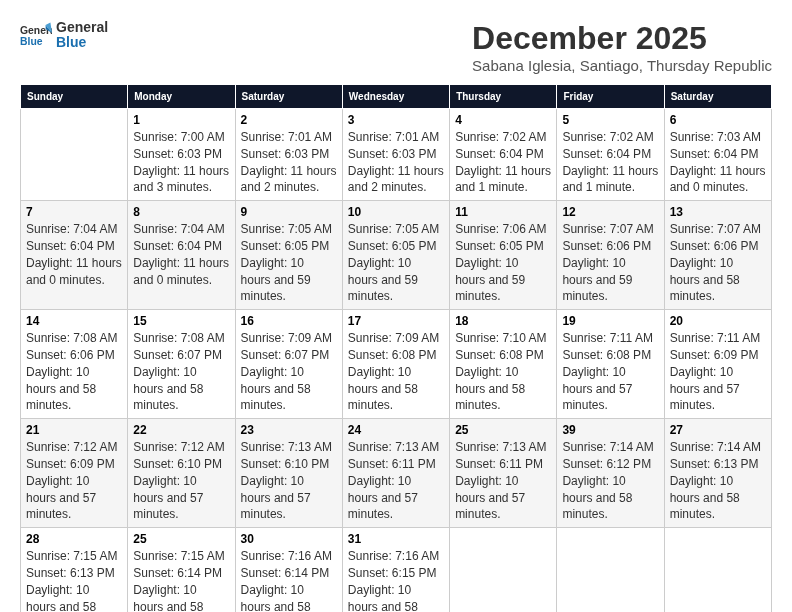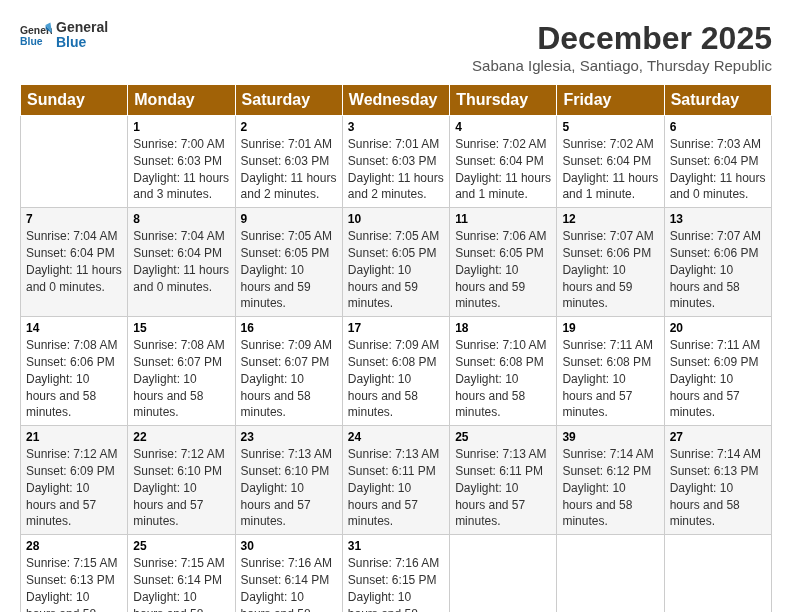--- a/index.html
+++ b/index.html
@@ -19,42 +19,42 @@
     .logo {
       display: flex;
       align-items: center;
       gap: 4px;
     }
     .logo-icon {
       width: 32px;
       height: 28px;
     }
     .title-block {
-      text-align: right;
+      text-align: left;
     }
     .month-title {
       font-size: 32px;
       font-weight: bold;
       color: #333;
     }
     .location {
       font-size: 15px;
       color: #555;
     }
     table {
       width: 100%;
       border-collapse: collapse;
       font-size: 11px;
     }
     thead th {
-      background-color: #a16207;
+      background-color: #0f172a;
       color: #fff;
       text-align: left;
       padding: 6px 6px;
-      font-size: 16px;
+      font-size: 10px;
       font-weight: bold;
       border: 1px solid #fff;
     }
     td {
       border: 1px solid #ccc;
       vertical-align: top;
       padding: 4px 5px;
       width: calc(100% / 7);
       height: 90px;
     }

